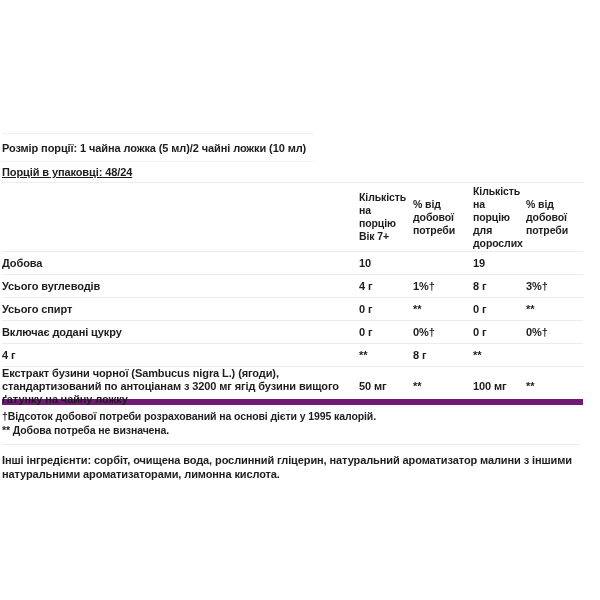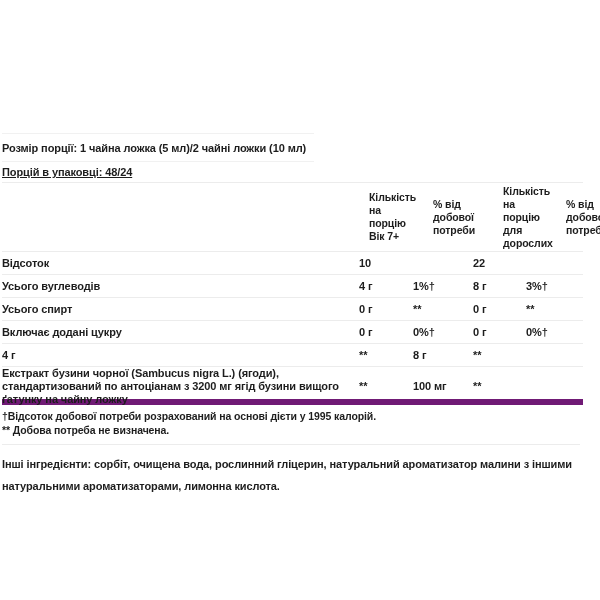--- a/index.html
+++ b/index.html
@@ -36,21 +36,20 @@
   .serving-row.first { height: 27px; }
   .serving-row.second { height: 20px; text-decoration: underline; }
 
   .grid-row {
     display: grid;
     grid-template-columns: 357px 54px 60px 53px 57px;
   }
   .header-row {
     border-top: 1px solid #ececec;
     height: 68px;
-    gap: 10px;
   }
   .header-row .cell {
     display: flex;
     align-items: center;
     font-size: 10.5px;
     font-weight: bold;
     line-height: 13px;
     padding-right: 7px;
     box-sizing: border-box;
     letter-spacing: -0.1px;
@@ -81,21 +80,21 @@
     font-size: 10.5px;
     font-weight: bold;
     line-height: 13.5px;
     letter-spacing: -0.1px;
   }
   .ingredients {
     border-top: 1px solid #ececec;
     padding-top: 8px;
     font-size: 11px;
     font-weight: bold;
-    line-height: 22px;
+    line-height: 14px;
     width: 578px;
     letter-spacing: -0.1px;
   }
 </style>
 </head>
 <body>
 
 <div class="page">
 
   <div class="divider partial"></div>
@@ -114,24 +113,24 @@
 
     <div class="grid-row header-row">
       <div class="cell label-cell"></div>
       <div class="cell">Кількість на порцію Вік 7+</div>
       <div class="cell">% від добової потреби</div>
       <div class="cell">Кількість на порцію для дорослих</div>
       <div class="cell">% від добової потреби</div>
     </div>
 
     <div class="grid-row data-row">
-      <div class="cell label-cell">Відсоток</div>
+      <div class="cell label-cell">Добова</div>
       <div class="cell">10</div>
       <div class="cell"></div>
-      <div class="cell">22</div>
+      <div class="cell">19</div>
       <div class="cell"></div>
     </div>
 
     <div class="grid-row data-row">
       <div class="cell label-cell">Усього вуглеводів</div>
       <div class="cell">4 г</div>
       <div class="cell">1%†</div>
       <div class="cell">8 г</div>
       <div class="cell">3%†</div>
     </div>
@@ -154,20 +153,21 @@
 
     <div class="grid-row data-row">
       <div class="cell">4 г</div>
       <div class="cell">**</div>
       <div class="cell">8 г</div>
       <div class="cell">**</div>
     </div>
 
     <div class="grid-row data-row tall">
       <div class="cell label-cell">Екстракт бузини чорної (Sambucus nigra L.) (ягоди), стандартизований по антоціанам з 3200 мг ягід бузини вищого ґатунку на чайну ложку</div>
+      <div class="cell">50 мг</div>
       <div class="cell">**</div>
       <div class="cell">100 мг</div>
       <div class="cell">**</div>
     </div>
 
   </div>
 
   <div class="footnotes">
     <div>†Відсоток добової потреби розрахований на основі дієти у 1995 калорій.</div>
     <div>** Добова потреба не визначена.</div>

